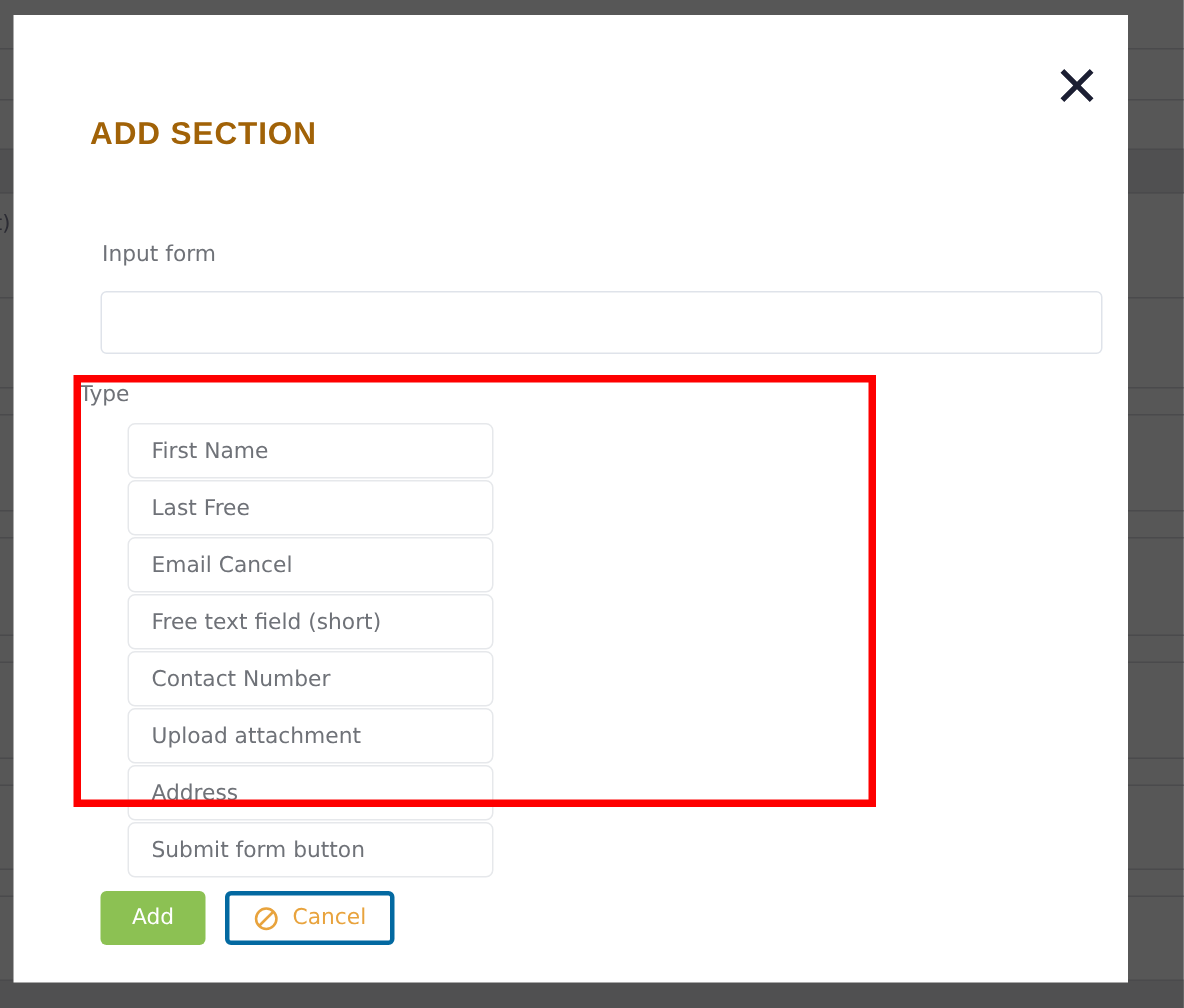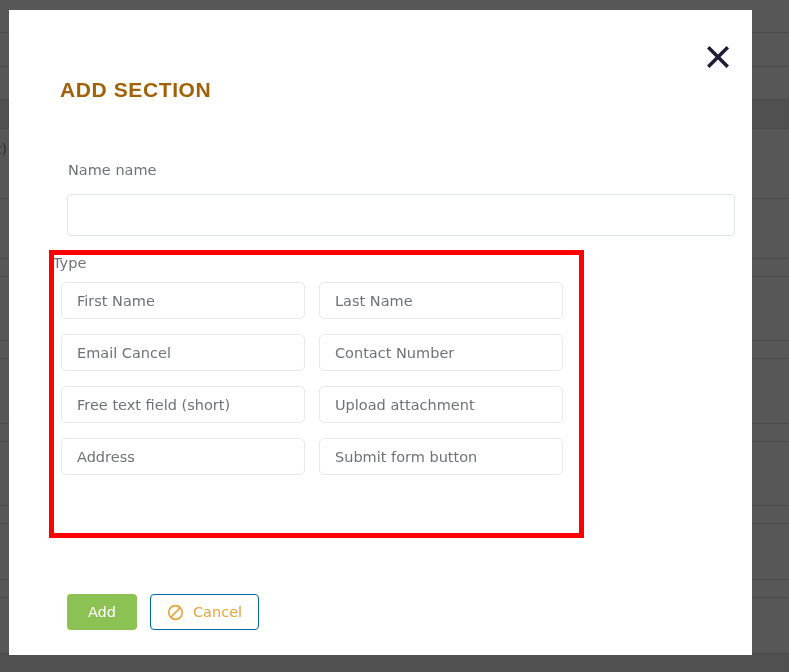--- a/index.html
+++ b/index.html
@@ -121,26 +121,27 @@
   }
 
   #type-label {
     position: absolute;
     left: 44px;
     top: 245px;
   }
 
   #type-grid {
     position: absolute;
-    left: 52px;
+    left: 76px;
     top: 272px;
     width: 502px;
     display: flex;
     flex-wrap: wrap;
-    gap: 15px 14px;
+    gap: 1px 14px;
+    flex-direction: column;
   }
   .type-option {
     width: 244px;
     height: 37px;
     box-sizing: border-box;
     border: 1px solid #e6e8eb;
     border-radius: 5px;
     background: #ffffff;
     color: #6f7278;
     font-size: 14.5px;
@@ -168,21 +169,21 @@
     border-radius: 4px;
     width: 70px;
     height: 36px;
     font-size: 14.5px;
     font-family: "DejaVu Sans", sans-serif;
     cursor: pointer;
   }
   #cancel-button {
     background: #ffffff;
     color: #e8a33d;
-    border: 1px solid #0369a1;
+    border: 3px solid #0369a1;
     border-radius: 4px;
     height: 36px;
     padding: 0 16px;
     font-size: 14.5px;
     font-family: "DejaVu Sans", sans-serif;
     cursor: pointer;
     display: flex;
     align-items: center;
     gap: 9px;
     text-align: center;
@@ -216,32 +217,32 @@
 <div id="modal">
 
   <button id="close-btn" aria-label="close">
     <svg width="26" height="26" viewBox="0 0 26 26">
       <path d="M4.5 3 L13 11.5 L21.5 3 L24 5.5 L15.5 14 L24 22.5 L21.5 25 L13 16.5 L4.5 25 L2 22.5 L10.5 14 L2 5.5 Z" fill="#1c1f33"></path>
     </svg>
   </button>
 
   <div id="modal-title">ADD SECTION</div>
 
-  <label id="name-label" class="field-label">Name name</label>
+  <label id="name-label" class="field-label">Input form</label>
 
   <input id="name-input" type="text" value="" style="">
 
   <label id="type-label" class="field-label">Type</label>
 
   <div id="type-grid">
     <div class="type-option">First Name</div>
-    <div class="type-option">Last Name</div>
+    <div class="type-option">Last Free</div>
     <div class="type-option">Email Cancel</div>
+    <div class="type-option">Free text field (short)</div>
     <div class="type-option">Contact Number</div>
-    <div class="type-option">Free text field (short)</div>
     <div class="type-option">Upload attachment</div>
     <div class="type-option">Address</div>
     <div class="type-option">Submit form button</div>
   </div>
 
   <div id="type-highlight"></div>
 
   <div id="actions">
     <button id="add-button">Add</button>
 

